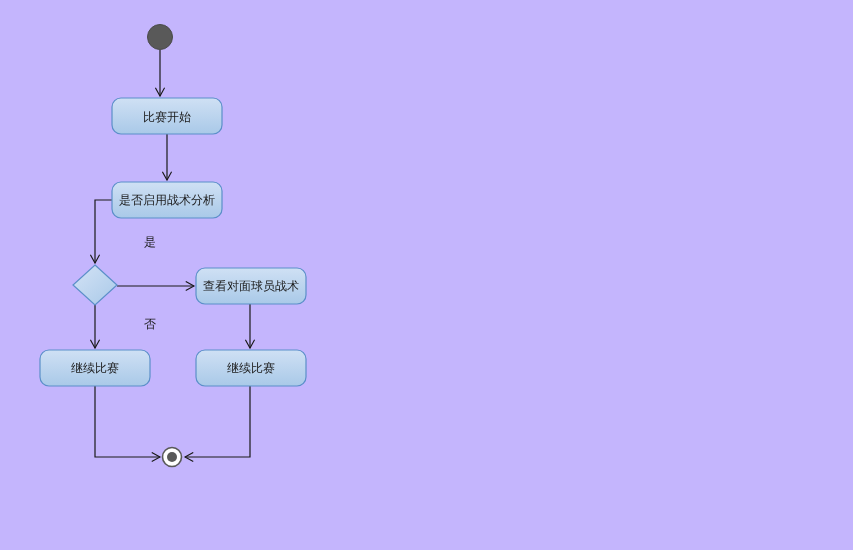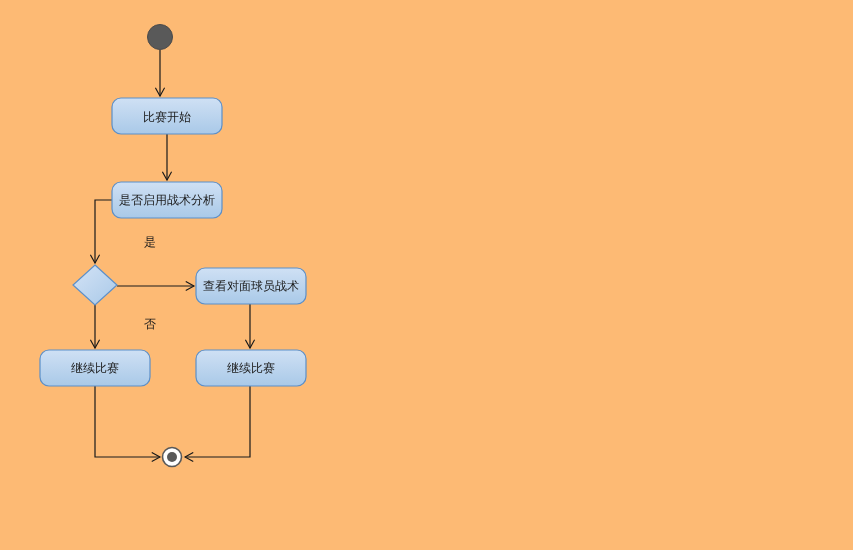--- a/index.html
+++ b/index.html
@@ -11,21 +11,21 @@
   body {
     width: 853px;
     height: 550px;
     font-family: "DejaVu Sans", "Liberation Sans", sans-serif;
     overflow: hidden;
   }
   #diagram-canvas {
     position: relative;
     width: 853px;
     height: 550px;
-    background: #fdba74;
+    background: #c4b5fd;
   }
   svg.diagram-svg {
     position: absolute;
     top: 0;
     left: 0;
     width: 853px;
     height: 550px;
   }
   .node-label {
     font-family: "DejaVu Sans", "Liberation Sans", sans-serif;

